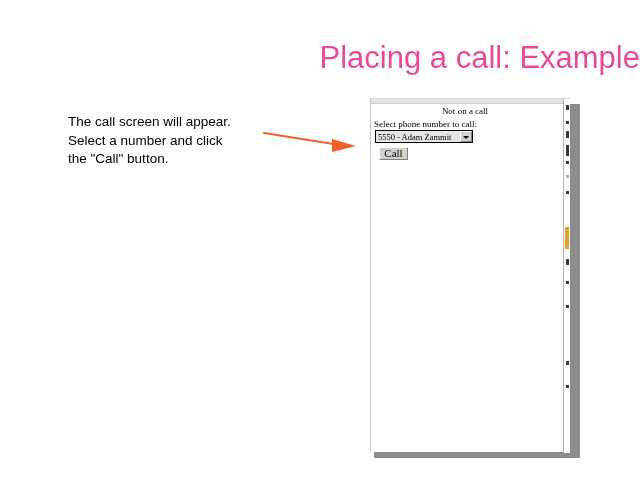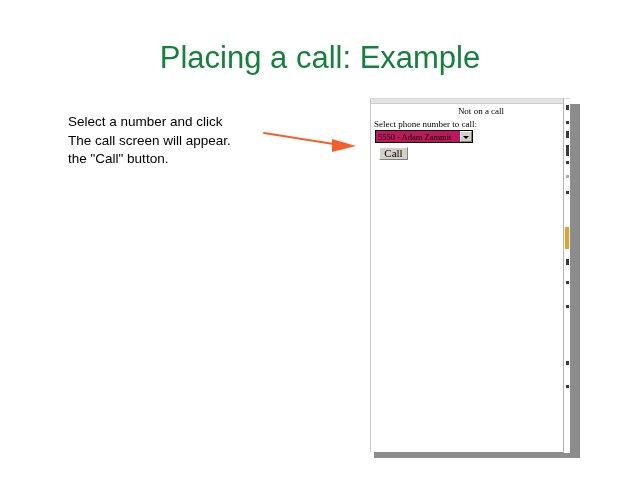--- a/index.html
+++ b/index.html
@@ -24,25 +24,25 @@
     height: 480px;
     background: #ffffff;
   }
 
   
   #slide-title {
     position: absolute;
     left: 0;
     top: 40px;
     width: 640px;
-    text-align: center;
+    text-align: right;
     font-family: "Liberation Sans", sans-serif;
     font-size: 31px;
     font-weight: 400;
-    color: #15803d;
+    color: #ec4899;
     letter-spacing: 0px;
     white-space: nowrap;
   }
 
   
   #body-text {
     position: absolute;
     left: 68px;
     top: 113px;
     width: 200px;
@@ -100,21 +100,21 @@
     top: 0px;
     width: 199px;
     height: 5px;
     background: #e4e4e4;
     border-bottom: 1px solid #cfcfcf;
     box-sizing: border-box;
   }
 
   #app-status {
     position: absolute;
-    left: 16px;
+    left: 0px;
     top: 7px;
     width: 188px;
     text-align: center;
     font-family: "Liberation Serif", serif;
     font-size: 9px;
     color: #000000;
     white-space: nowrap;
   }
 
   #app-field-label {
@@ -127,21 +127,21 @@
     white-space: nowrap;
   }
 
   
   #phone-select {
     position: absolute;
     left: 4px;
     top: 31px;
     width: 98px;
     height: 13px;
-    background: #be185d;
+    background: #e5e5e5;
     border: 1px solid #000000;
     box-sizing: border-box;
   }
   #phone-select-value {
     position: absolute;
     left: 2px;
     top: 1px;
     font-family: "Liberation Serif", serif;
     font-size: 8.5px;
     color: #000000;
@@ -219,22 +219,22 @@
   }
 </style>
 </head>
 <body>
 
 <div id="slide">
 
   <div id="slide-title">Placing a call: Example</div>
 
   <div id="body-text">
+    <span class="line">The call screen will appear.</span>
     <span class="line">Select a number and click</span>
-    <span class="line">The call screen will appear.</span>
     <span class="line">the "Call" button.</span>
   </div>
 
   <div id="arrow-annotation">
     <svg width="104" height="34" viewBox="0 0 104 34">
       <line x1="6" y1="11" x2="82" y2="23" stroke="#f4602c" stroke-width="2.2" stroke-linecap="round"></line>
       <polygon points="74,17 98,24 74,30" fill="#f4602c"></polygon>
     </svg>
   </div>
 

